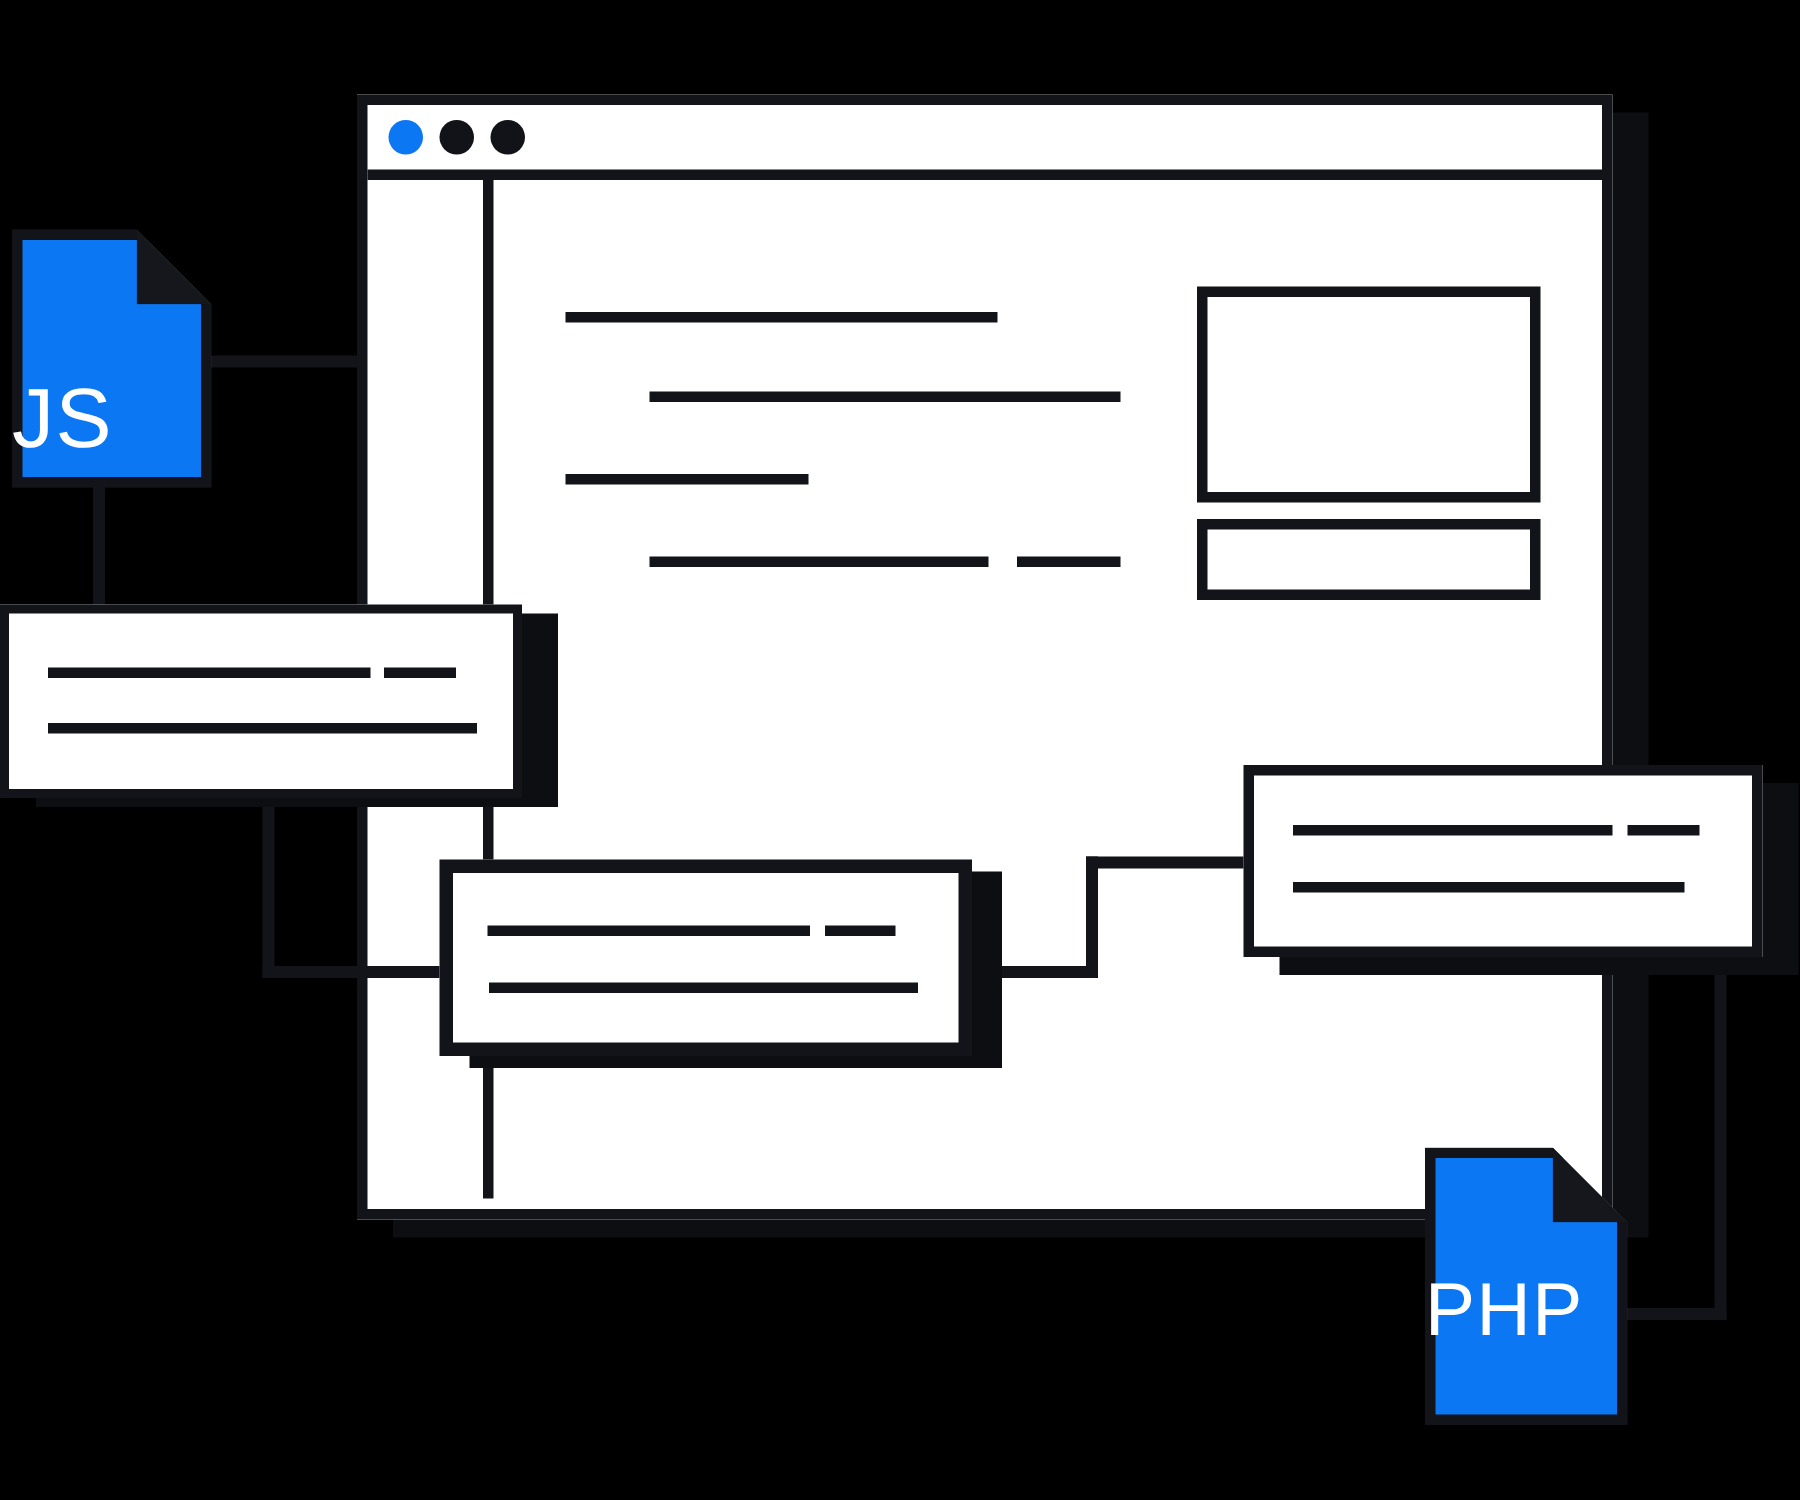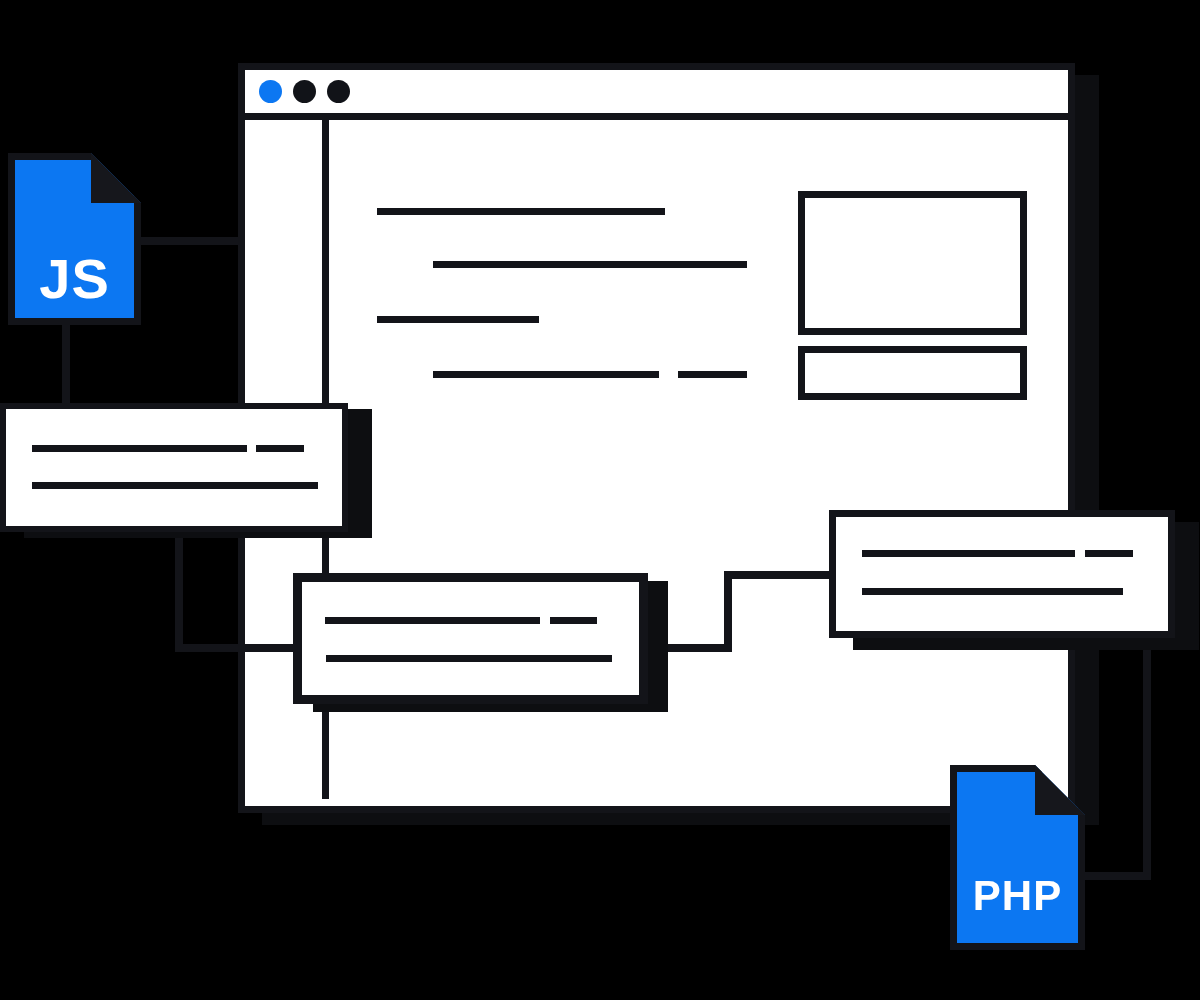--- a/index.html
+++ b/index.html
@@ -44,27 +44,27 @@
   .file-badge{position:absolute;z-index:4;}
   .file-badge .page{
     position:absolute;inset:0;background:var(--accent);border:7px solid var(--stroke);
     clip-path:polygon(0 0, calc(100% - 50px) 0, 100% 50px, 100% 100%, 0 100%);
   }
   .file-badge .flap{
     position:absolute;top:0;right:0;width:50px;height:50px;background:var(--fold);
     clip-path:polygon(0 0, 100% 100%, 0 100%);
   }
   .file-badge .badge-label{
-    position:absolute;left:0;right:0;text-align:center;color:var(--paper);
-    font-weight:700;letter-spacing:1px;
+    position:absolute;left:0;right:0;color:var(--paper);
+    font-weight:400;letter-spacing:1px;
   }
   .badge-js{left:8px;top:153px;width:133px;height:172px;}
   .badge-js .badge-label{bottom:14px;font-size:56px;}
   .badge-php{left:950px;top:765px;width:135px;height:185px;}
-  .badge-php .badge-label{bottom:30px;font-size:42px;}
+  .badge-php .badge-label{bottom:48px;font-size:50px;}
 </style>
 </head>
 <body>
 
 <div class="stage">
 
   <div class="connector" style="left:136px;top:237px;width:107px;height:8px"></div>
   <div class="connector" style="left:62px;top:325px;width:8px;height:80px"></div>
   <div class="connector" style="left:175px;top:528px;width:8px;height:124px"></div>
   <div class="connector" style="left:175px;top:644px;width:126px;height:8px"></div>

